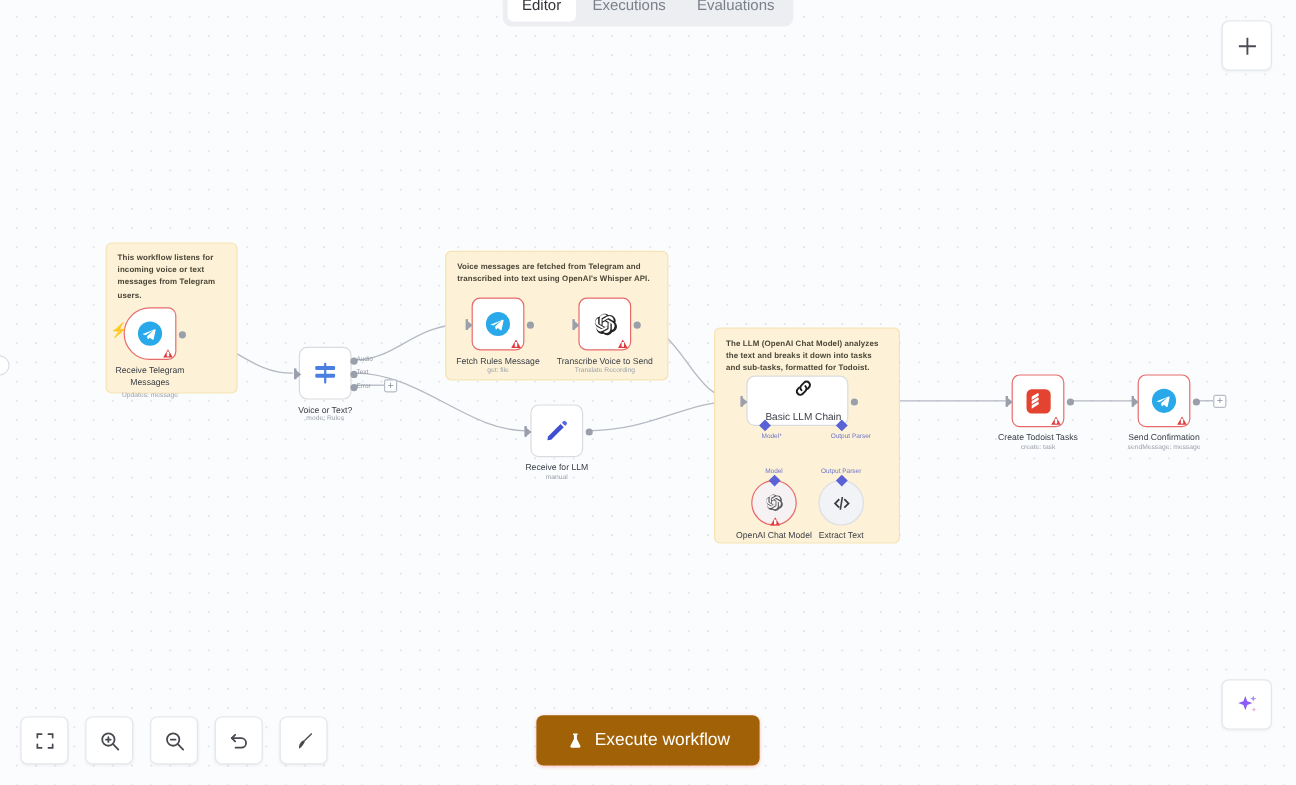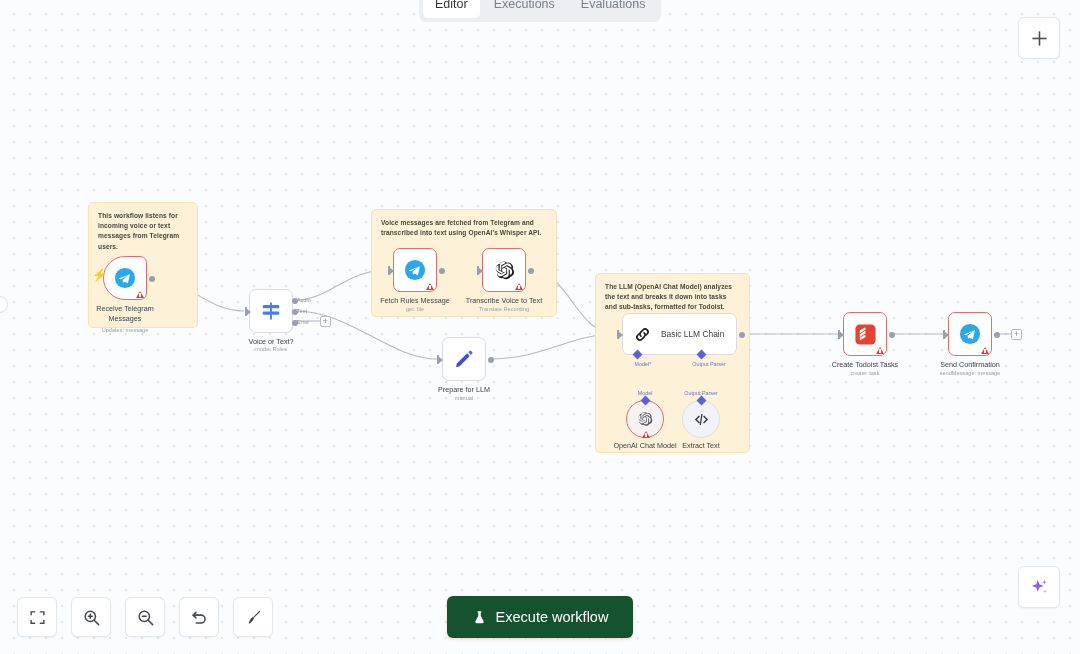--- a/index.html
+++ b/index.html
@@ -51,21 +51,21 @@
   #addbtn { right: 20px; top: 17px; width: 42px; height: 42px; }
   #aibtn  { right: 20px; top: 566px; width: 42px; height: 42px; }
 
   #bottomtools { position: absolute; left: 17px; bottom: 17px; display: flex; gap: 14px; }
   #bottomtools .sqbtn { position: relative; left: auto; bottom: auto; }
 
   
   #execbtn {
     position: absolute; left: 447px; top: 596px;
     width: 186px; height: 42px;
-    background: #14532d;
+    background: #a16207;
     border: none; border-radius: 6px;
     color: #fff; font-size: 14.5px;
     font-family: "Liberation Sans", sans-serif;
     display: flex; align-items: center; justify-content: center; gap: 9px;
     cursor: pointer;
     box-shadow: 0 1px 3px rgba(255,109,90,.35);
   }
 
   
   .sticky {
@@ -278,40 +278,40 @@
   <div class="node" style="left:482px; top:248px;">
     <div class="nbox err">
       <svg width="21" height="21" viewBox="0 0 24 24">
         <path fill="#202123" d="M21.5 10.2a5.5 5.5 0 0 0-.5-4.5 5.6 5.6 0 0 0-6-2.7A5.5 5.5 0 0 0 6.6 4.3 5.5 5.5 0 0 0 2.9 7a5.6 5.6 0 0 0 .7 6.5 5.5 5.5 0 0 0 .5 4.5 5.6 5.6 0 0 0 6 2.7 5.5 5.5 0 0 0 8.4-1.3 5.5 5.5 0 0 0 3.7-2.7 5.6 5.6 0 0 0-.7-6.5zM12.8 20a4.1 4.1 0 0 1-2.6-1l.1-.1 4.3-2.5a.7.7 0 0 0 .4-.6V9.7l1.8 1.1v5a4.1 4.1 0 0 1-4 4.2zM4 16.5a4.1 4.1 0 0 1-.5-2.8l.1.1 4.3 2.5a.7.7 0 0 0 .7 0l5.3-3v2.1l-4.4 2.5A4.1 4.1 0 0 1 4 16.5zM2.9 7.8a4.1 4.1 0 0 1 2.2-1.8v5.1a.7.7 0 0 0 .3.6l5.2 3-1.8 1-4.3-2.5a4.1 4.1 0 0 1-1.6-5.4zm15 3.5L12.6 8.2l1.8-1 4.3 2.5a4.1 4.1 0 0 1-.6 7.4v-5.2a.7.7 0 0 0-.3-.6zm1.8-2.7l-.1-.1-4.3-2.5a.7.7 0 0 0-.7 0l-5.3 3V6.9l4.4-2.5a4.1 4.1 0 0 1 6.1 4.2zM8.3 12.4l-1.8-1v-5a4.1 4.1 0 0 1 6.8-3.2l-.1.1L8.8 5.7a.7.7 0 0 0-.4.6zm1-2.1l2.4-1.4 2.4 1.4v2.7l-2.4 1.4-2.4-1.4z"></path>
       </svg>
       <div class="warn"></div>
       <div class="dot" style="right:-9px; top:19px;"></div>
       <div class="inbar" style="left:-6px; top:17px;"></div>
       <div class="inarrow" style="left:-5px; top:18px;"></div>
     </div>
-    <div class="nlabel">Transcribe Voice to Text</div>
+    <div class="nlabel">Transcribe Voice to Send</div>
     <div class="nsub" style="top:58px;">Translate Recording</div>
   </div>
 
   <div class="node" style="left:442px; top:337px;">
     <div class="nbox">
       <svg width="22" height="22" viewBox="0 0 24 24">
         <path d="M4 17.2L15.4 5.8l2.9 2.9L6.9 20.1 3.4 20.7z" fill="#3f4fd0"></path>
         <path d="M16.6 4.6l1.3-1.3a1.4 1.4 0 0 1 2 0l1 1a1.4 1.4 0 0 1 0 2l-1.3 1.3z" fill="#5a68e0"></path>
       </svg>
       <div class="dot" style="right:-9px; top:19px;"></div>
       <div class="inbar" style="left:-6px; top:17px;"></div>
       <div class="inarrow" style="left:-5px; top:18px;"></div>
     </div>
-    <div class="nlabel">Prepare for LLM</div>
+    <div class="nlabel">Receive for LLM</div>
     <div class="nsub" style="top:58px;">manual</div>
   </div>
 
   <div class="node" style="left:622px; top:313px;">
-    <div class="nbox wide" style="width:115px;">
+    <div class="nbox wide" style="width:85px;flex-direction:column;">
       <svg width="19" height="19" viewBox="0 0 24 24">
         <path d="M9.2 14.8a4.6 4.6 0 0 1 0-6.5l2.8-2.8a4.6 4.6 0 1 1 6.5 6.5l-1.3 1.3a1 1 0 1 1-1.4-1.4l1.3-1.3a2.6 2.6 0 1 0-3.7-3.7l-2.8 2.8a2.6 2.6 0 0 0 0 3.7 1 1 0 1 1-1.4 1.4z" fill="#1d1d1f"></path>
         <path d="M14.8 9.2a4.6 4.6 0 0 1 0 6.5l-2.8 2.8a4.6 4.6 0 1 1-6.5-6.5l1.3-1.3a1 1 0 1 1 1.4 1.4l-1.3 1.3a2.6 2.6 0 1 0 3.7 3.7l2.8-2.8a2.6 2.6 0 0 0 0-3.7 1 1 0 1 1 1.4-1.4z" fill="#1d1d1f"></path>
       </svg>
       <span class="inline-label">Basic LLM Chain</span>
       <div class="dot" style="right:-9px; top:18px;"></div>
       <div class="inbar" style="left:-6px; top:16px;"></div>
       <div class="inarrow" style="left:-5px; top:17px;"></div>
       <div class="diamond" style="left:11px; bottom:-4px;"></div>
       <div class="diamond" style="left:75px; bottom:-4px;"></div>

